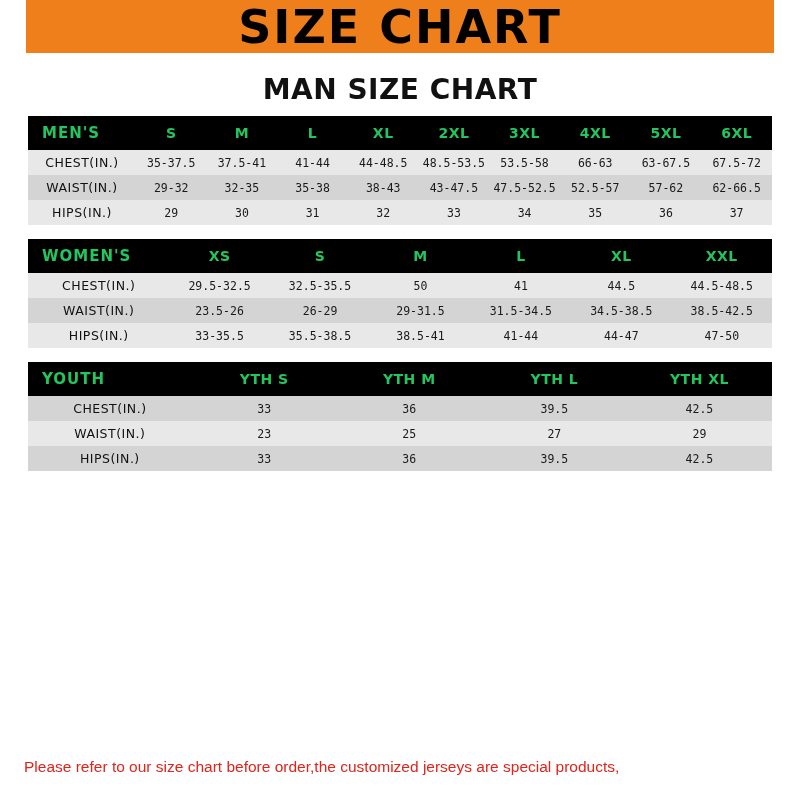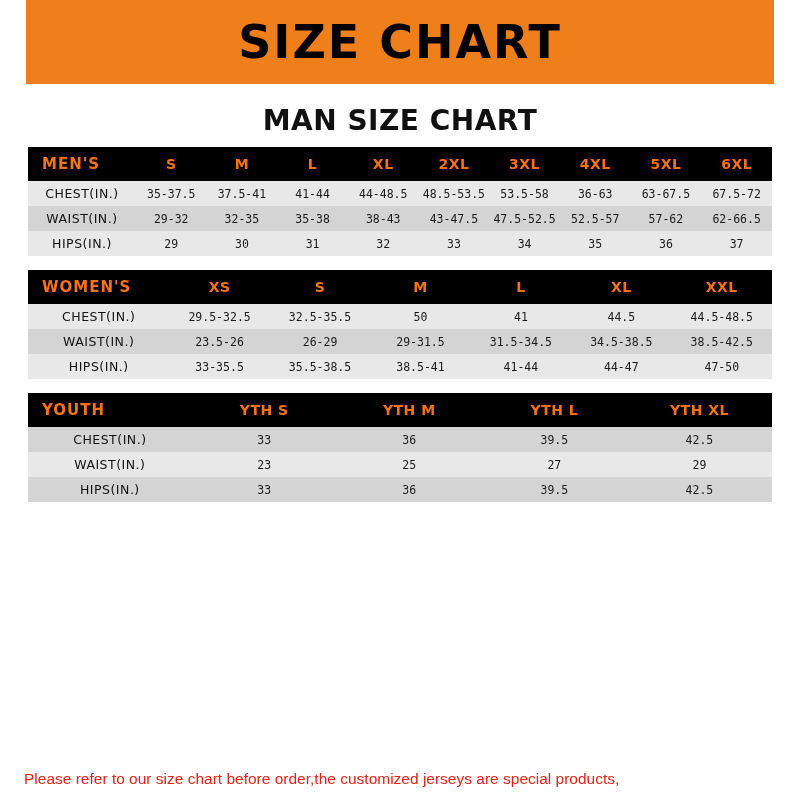--- a/index.html
+++ b/index.html
@@ -14,21 +14,21 @@
   .page {
     width: 800px;
     height: 800px;
     position: relative;
     background: #ffffff;
     display: flex;
     flex-direction: column;
   }
   
   .banner {
-    height: 84px;
+    height: 53px;
     background: #ef7f1a;
     display: flex;
     align-items: center;
     justify-content: center;
     position: relative;
   }
   .banner::before,
   .banner::after {
     content: "";
     position: absolute;
@@ -75,21 +75,21 @@
   table.chart td {
     text-align: center;
     font-family: "DejaVu Sans Mono", monospace;
     font-size: 11.5px;
     color: #1a1a1a;
     padding: 5px 1px;
     white-space: nowrap;
   }
   table.chart thead th {
     background: #000000;
-    color: #f97316;
+    color: #22c55e;
     font-family: "DejaVu Sans", sans-serif;
     font-weight: bold;
     font-size: 14px;
     padding: 8px 1px;
     letter-spacing: 0.5px;
   }
   table.chart thead th.rowhead {
     text-align: left;
     padding-left: 14px;
     font-size: 15px;
@@ -110,21 +110,21 @@
   .women col.c0  { width: 19%; }
   .youth col.c0  { width: 22%; }
 
   .youth thead th { font-size: 15px; }
   .youth td { font-size: 12.5px; }
   .women thead th { font-size: 15px; }
   .women td { font-size: 12.5px; }
 
   
   .note {
-    padding: 14px 24px 10px 24px;
+    padding: 14px 24px 22px 24px;
     color: #e2231a;
     font-family: "Liberation Sans", sans-serif;
     font-size: 15.5px;
     line-height: 1.45;
     text-align: left;
   }
   .note div { white-space: nowrap; }
 </style>
 </head>
 <body>
@@ -159,21 +159,21 @@
         </thead>
         <tbody>
           <tr class="odd">
             <td class="rowhead">CHEST(IN.)</td>
             <td>35-37.5</td>
             <td>37.5-41</td>
             <td>41-44</td>
             <td>44-48.5</td>
             <td>48.5-53.5</td>
             <td>53.5-58</td>
-            <td>36-63</td>
+            <td>66-63</td>
             <td>63-67.5</td>
             <td>67.5-72</td>
           </tr>
           <tr class="even">
             <td class="rowhead">WAIST(IN.)</td>
             <td>29-32</td>
             <td>32-35</td>
             <td>35-38</td>
             <td>38-43</td>
             <td>43-47.5</td>

